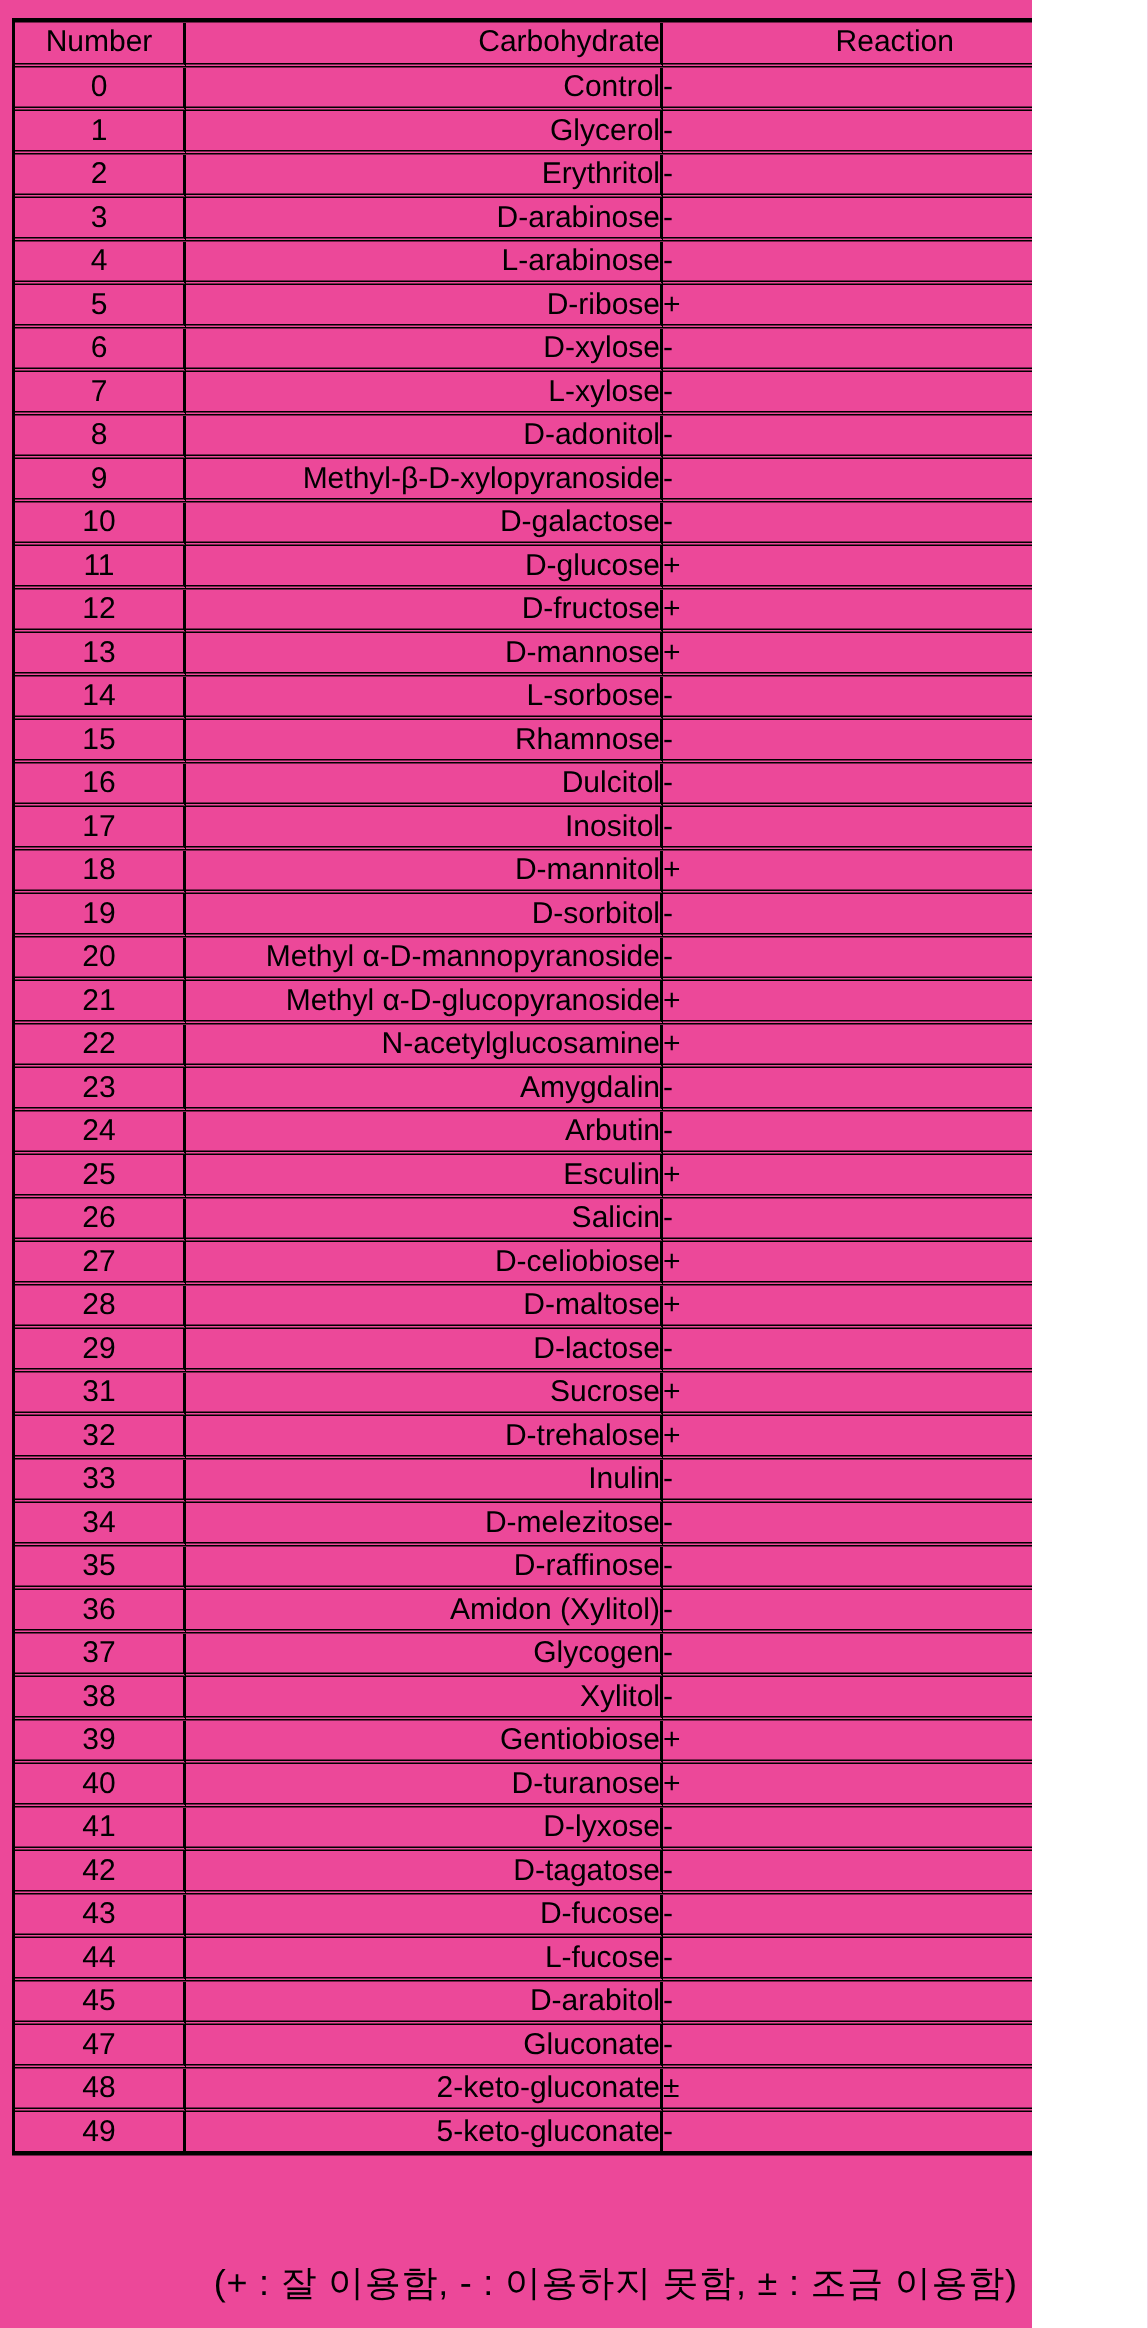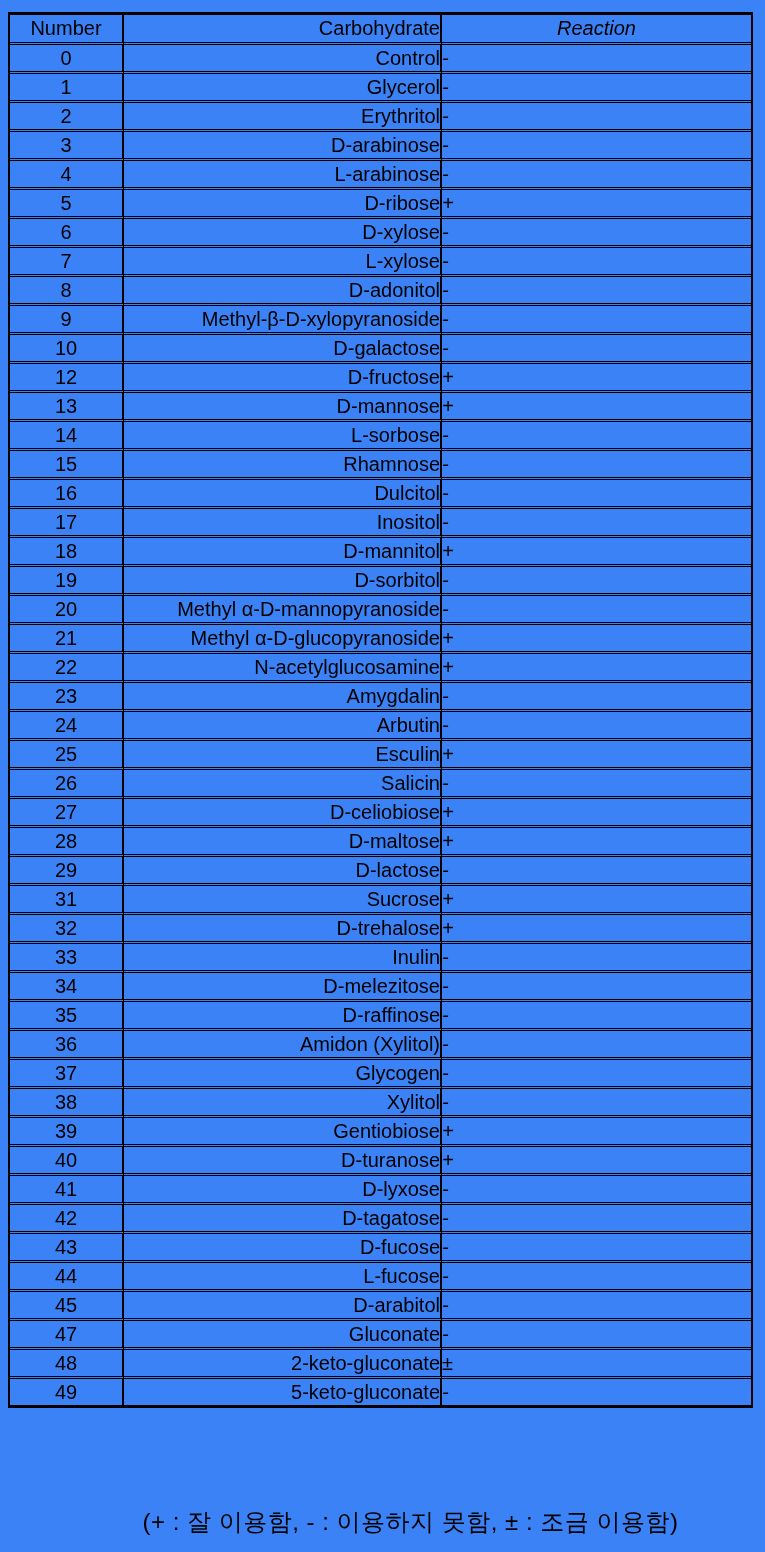--- a/index.html
+++ b/index.html
@@ -8,24 +8,25 @@
     background: #ffffff;
   }
   body {
     width: 765px;
     height: 1552px;
     font-family: "Liberation Sans", "DejaVu Sans", sans-serif;
     color: #000000;
   }
   .page {
     position: relative;
-    width: 765px;
+    width: 656px;
     height: 1552px;
-    background: #3b82f6;
+    background: #ec4899;
     overflow: hidden;
+    padding-left: 32px;
   }
   table.carb-table {
     position: absolute;
     left: 8px;
     top: 12px;
     width: 745px;
     table-layout: fixed;
     border-collapse: separate;
     border-spacing: 0;
     border: 2px solid #000000;
@@ -52,21 +53,20 @@
     text-align: center;
     border-right: 2px solid #000000;
   }
   .carb-table .col1 {
     width: 316px;
     text-align: right;
     padding-left: 3px;
     border-right: 2px solid #000000;
   }
   .carb-table .col2 {
-    font-style: italic;
   }
   .carb-table th.col1 {
     text-align: right;
     padding-left: 0;
   }
   .footnote {
     position: absolute;
     top: 1506px;
     left: 0;
     width: 765px;
@@ -141,20 +141,25 @@
           <td class="col0">9</td>
           <td class="col1">Methyl-β-D-xylopyranoside</td>
           <td class="col2">-</td>
         </tr>
         <tr>
           <td class="col0">10</td>
           <td class="col1">D-galactose</td>
           <td class="col2">-</td>
         </tr>
         <tr>
+          <td class="col0">11</td>
+          <td class="col1">D-glucose</td>
+          <td class="col2">+</td>
+        </tr>
+        <tr>
           <td class="col0">12</td>
           <td class="col1">D-fructose</td>
           <td class="col2">+</td>
         </tr>
         <tr>
           <td class="col0">13</td>
           <td class="col1">D-mannose</td>
           <td class="col2">+</td>
         </tr>
         <tr>

